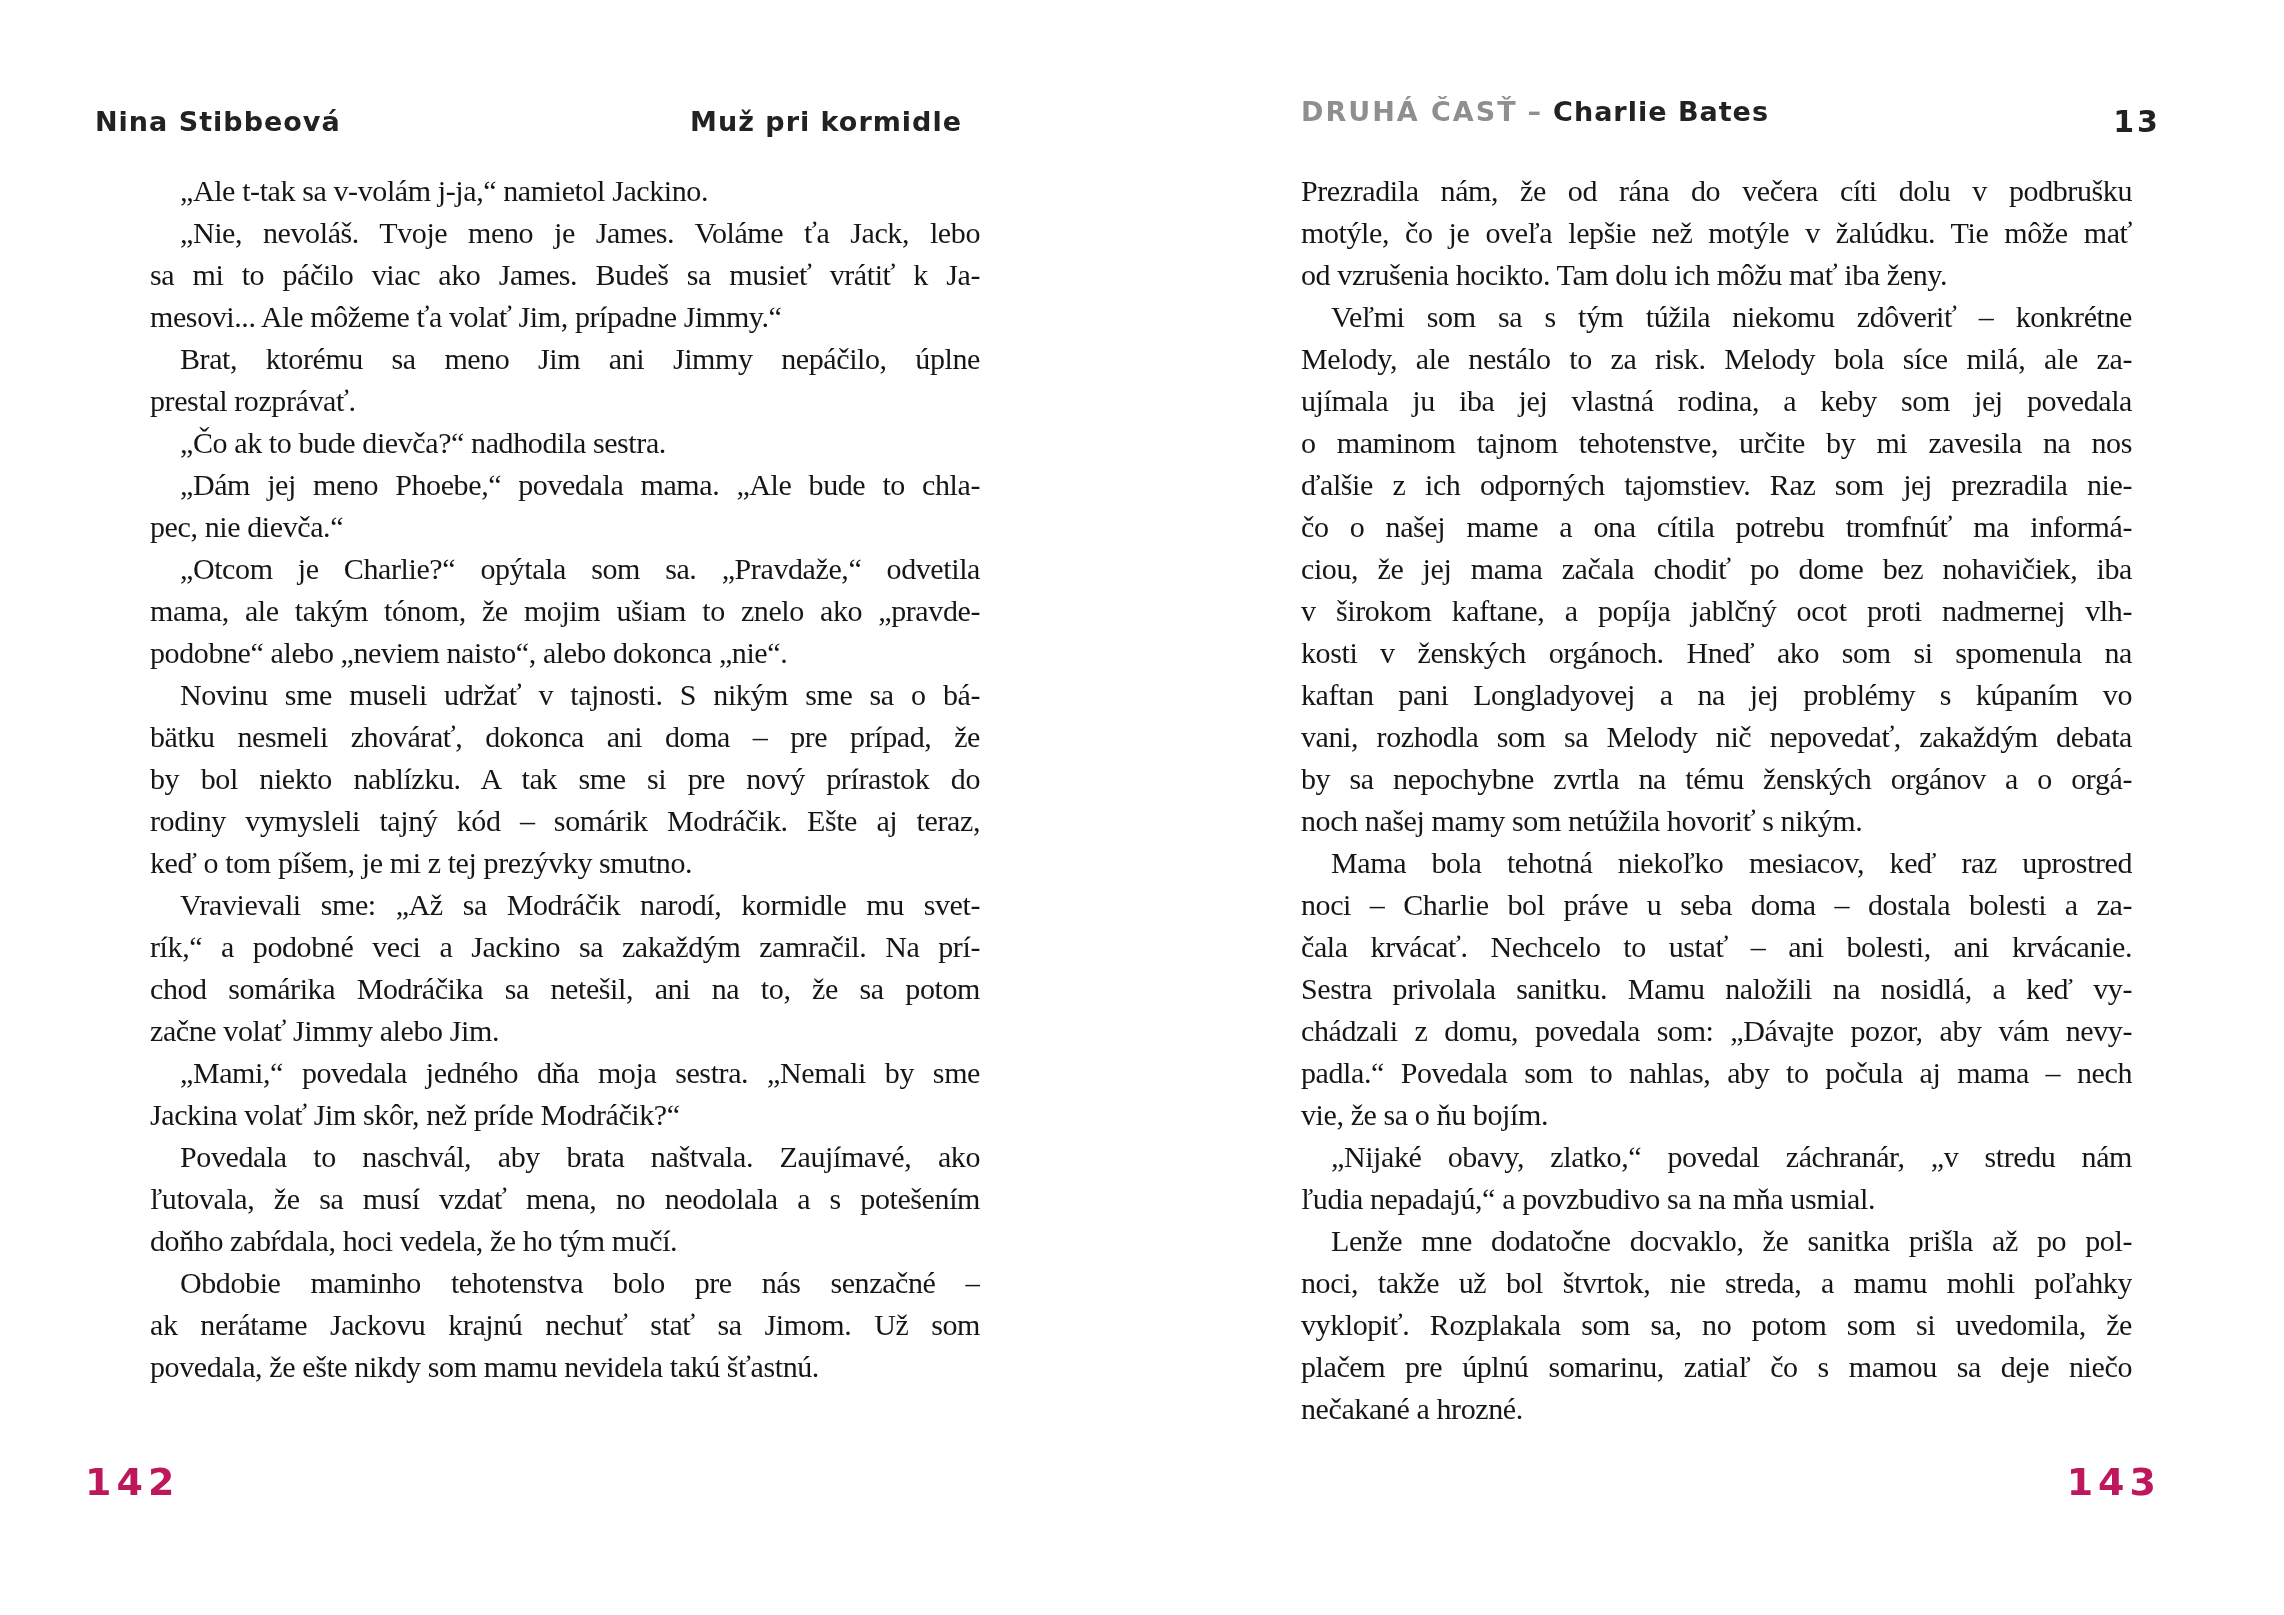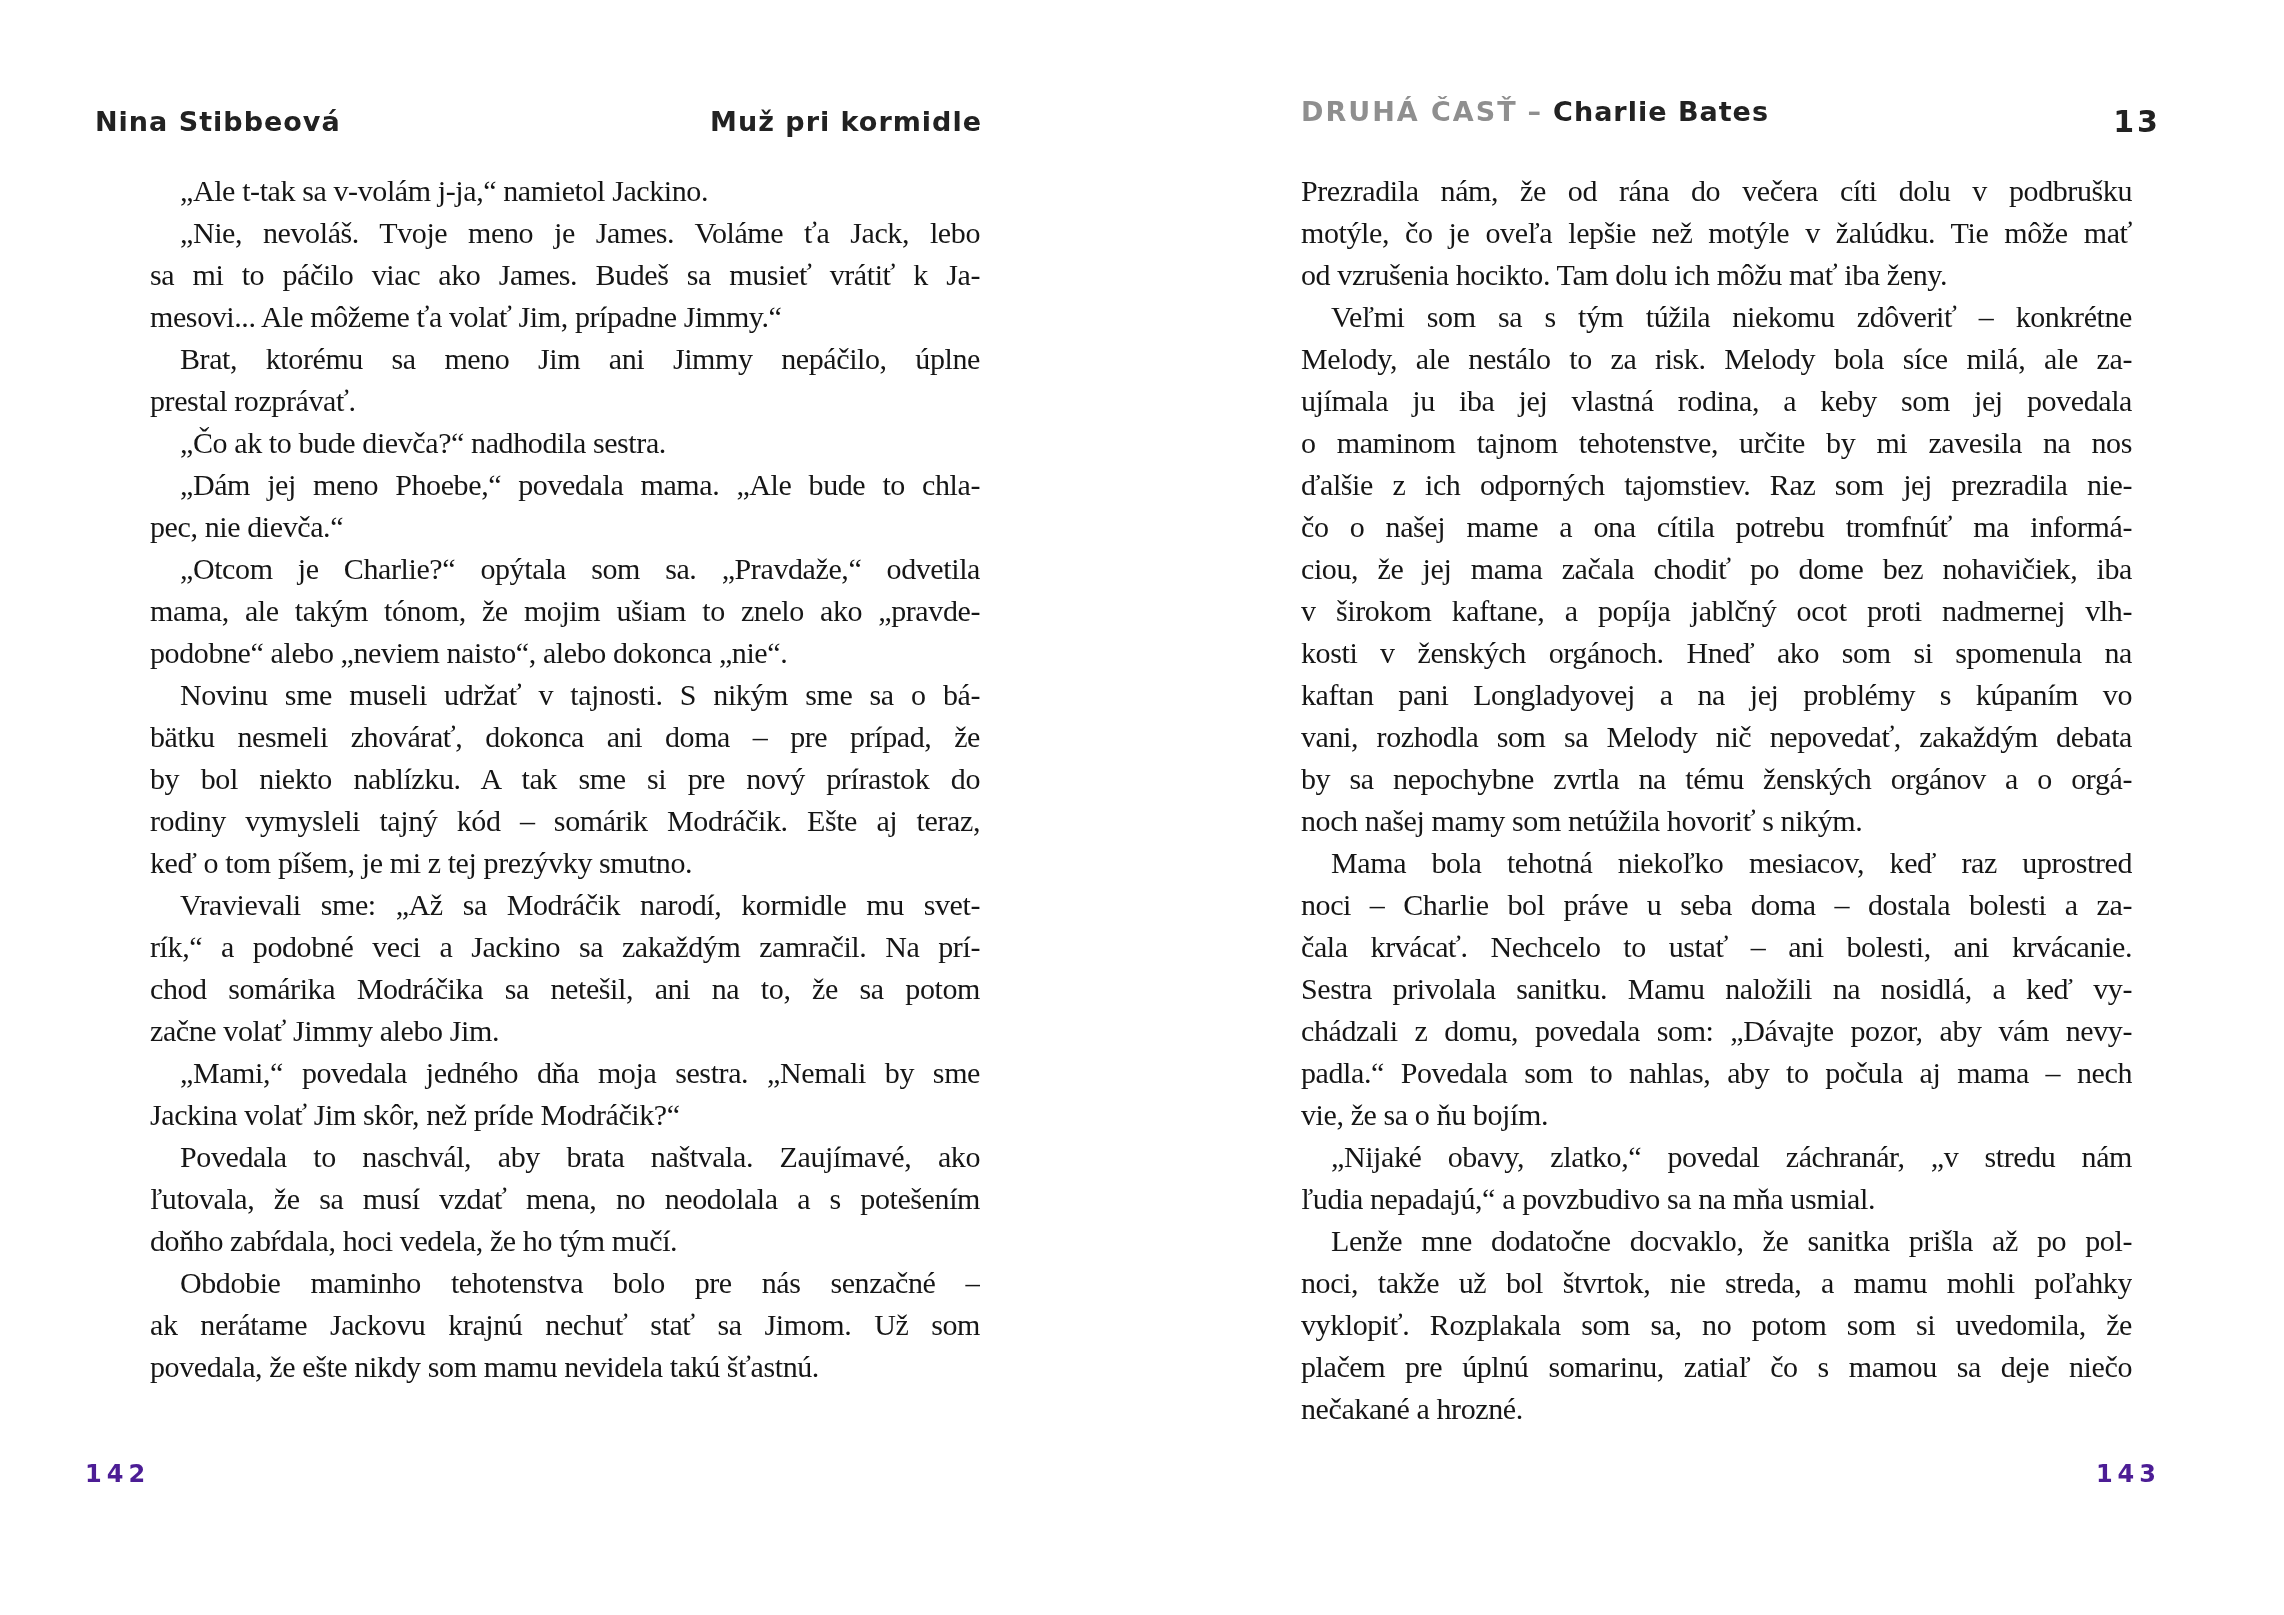--- a/index.html
+++ b/index.html
@@ -16,21 +16,21 @@
     position: absolute;
     font-family: "DejaVu Sans", sans-serif;
     font-weight: bold;
     font-size: 27px;
     letter-spacing: 1px;
     color: #222222;
     white-space: nowrap;
     text-align: right;
   }
   .hdr-title {
-    left: 152px; top: 106px;
+    left: 132px; top: 106px;
     width: 830px;
     text-align: right;
   }
   .hdr-author { left: 95px; top: 106px; }
   .hdr-right { left: 1301px; top: 96px; }
   .hdr-part, .hdr-sep { color: #8f8f8f; letter-spacing: 2px; }
   .hdr-chapter { color: #222222; margin-left: 10px; }
   .hdr-sep { margin-left: 10px; }
   .hdr-pageindex {
     left: 1301px; top: 104px;
@@ -55,23 +55,23 @@
     text-align: justify;
     text-align-last: justify;
     overflow: hidden;
   }
   .line.end { text-align-last: left; }
   .line.indent { padding-left: 30px; }
   .pagenum {
     position: absolute;
     font-family: "DejaVu Sans", sans-serif;
     font-weight: bold;
-    font-size: 24px;
+    font-size: 38px;
     letter-spacing: 5px;
-    color: #4c1d95;
+    color: #be185d;
   }
   .pagenum-left { left: 85px; top: 1460px; }
   .pagenum-right { left: 1301px; top: 1460px; width: 860px; text-align: right; }
 </style>
 </head>
 <body>
 
 <div class="spread">
 
   <div>

